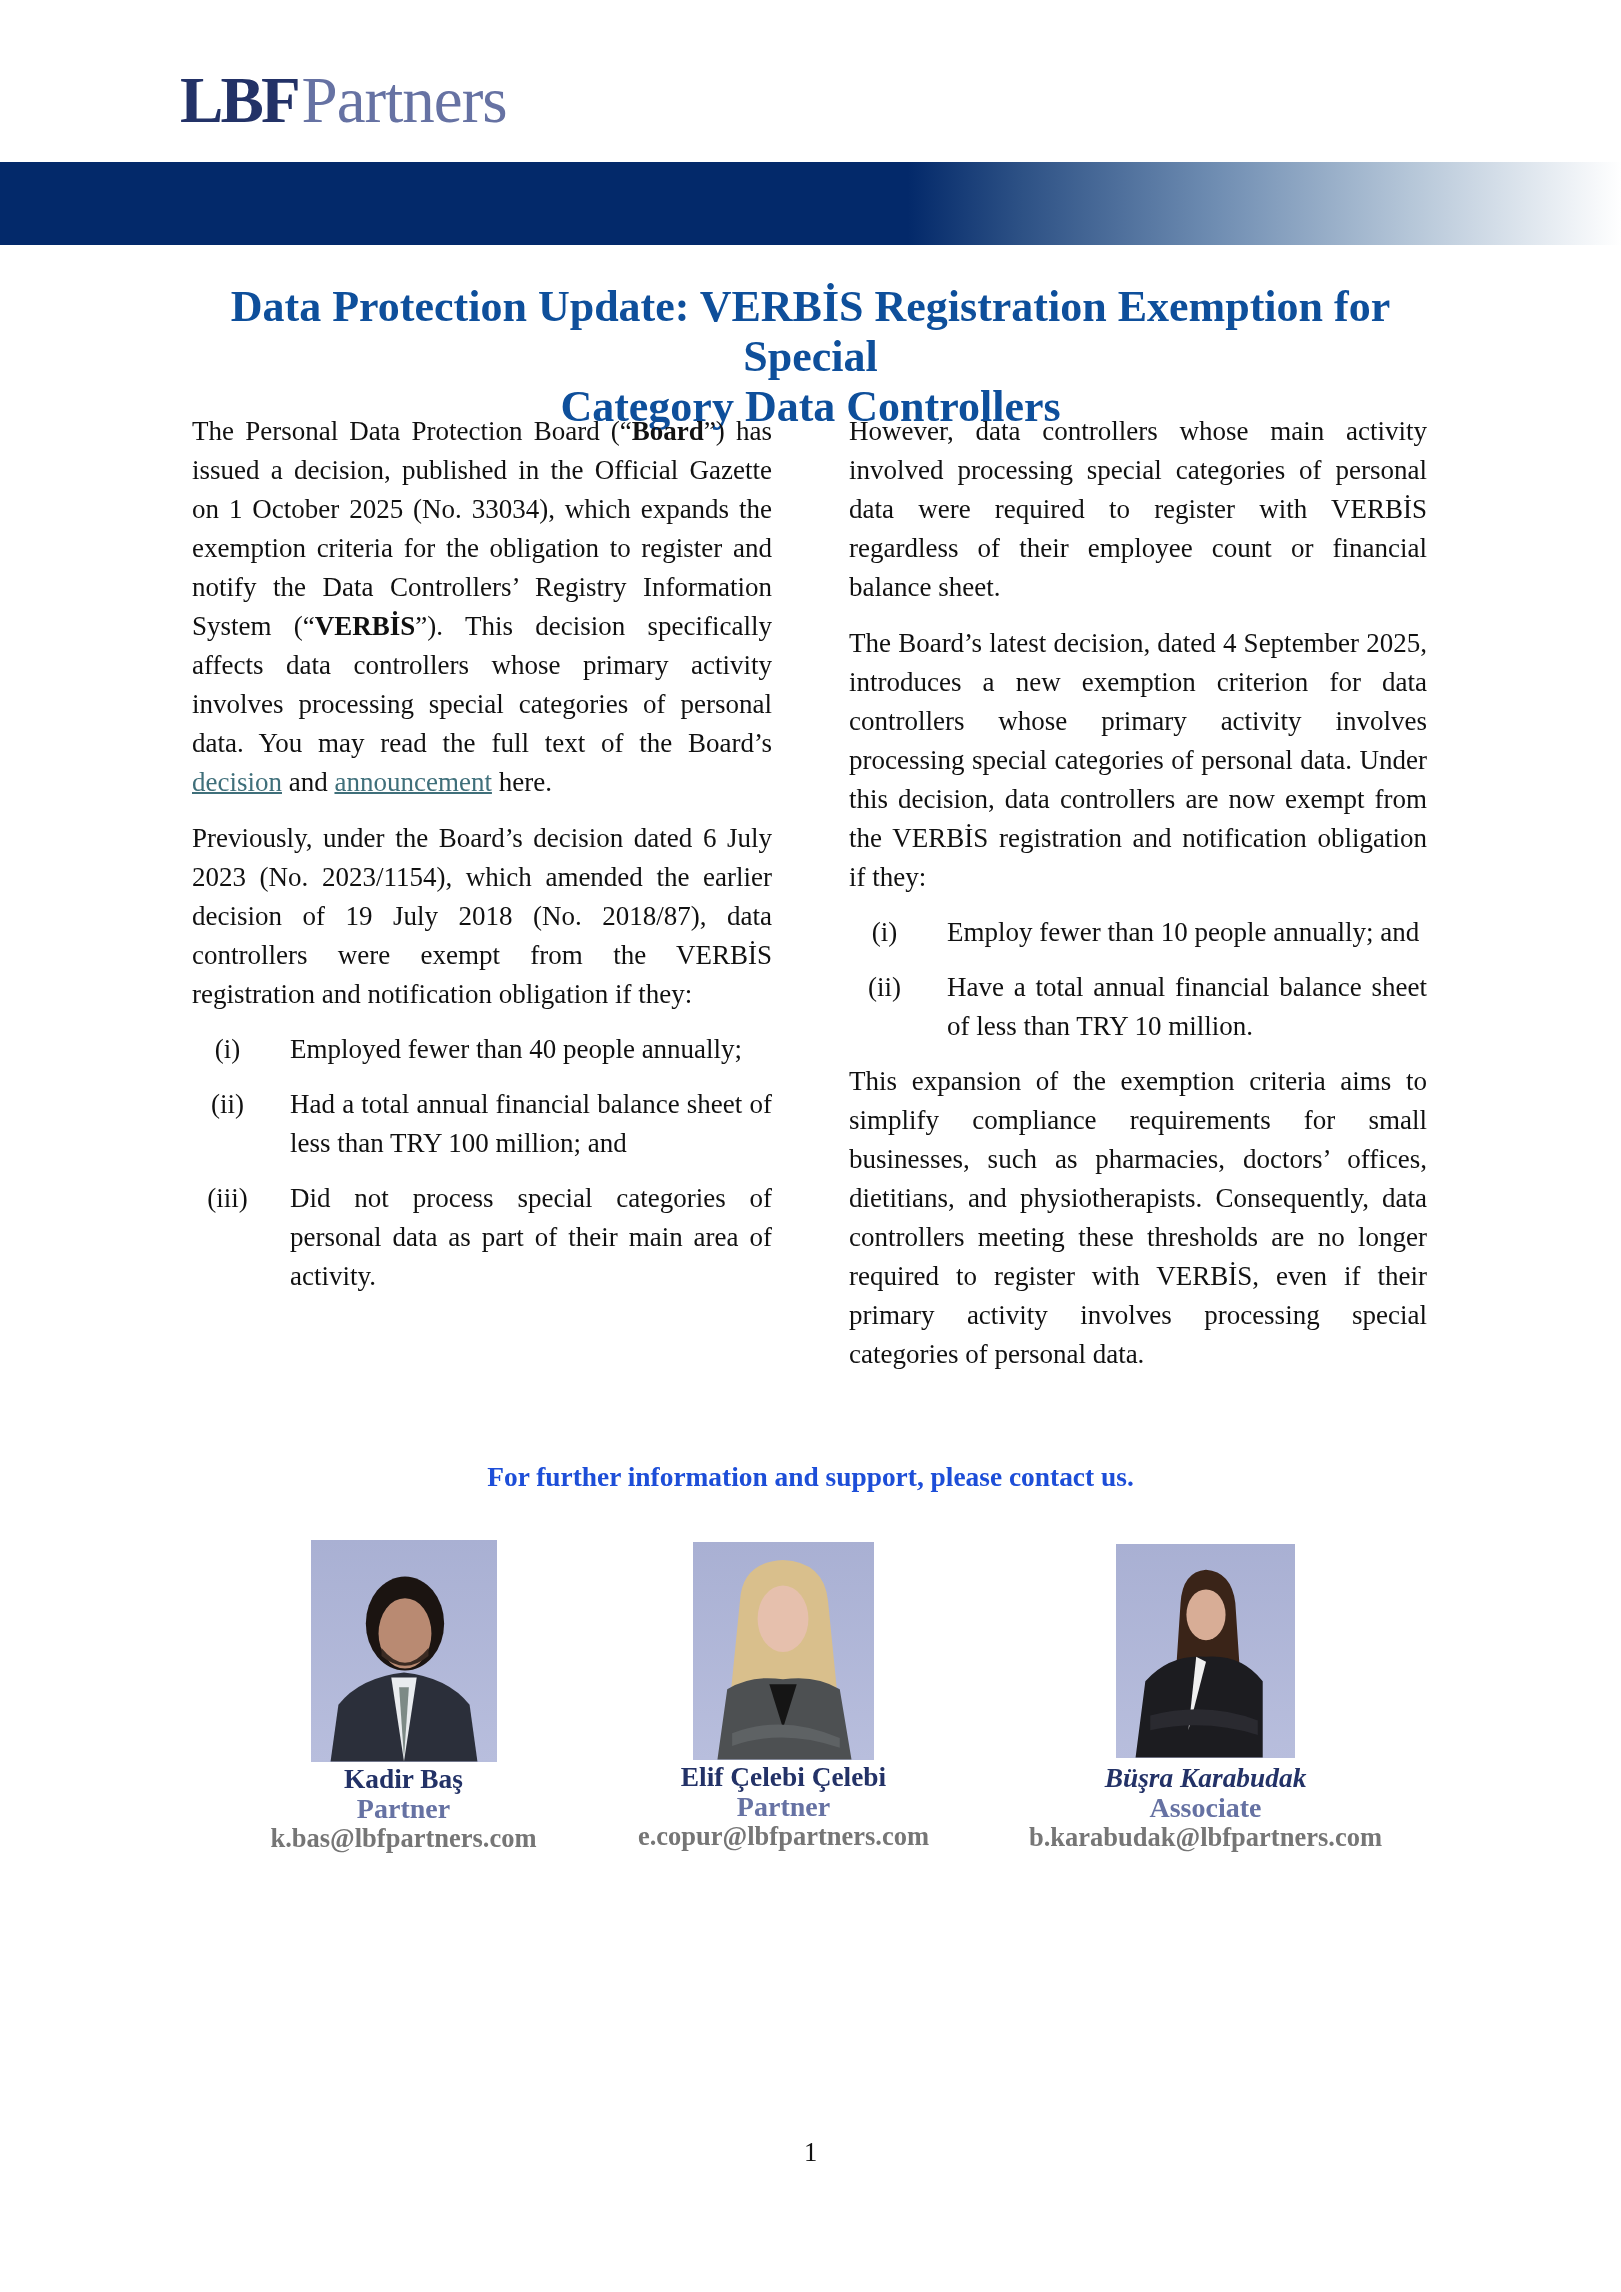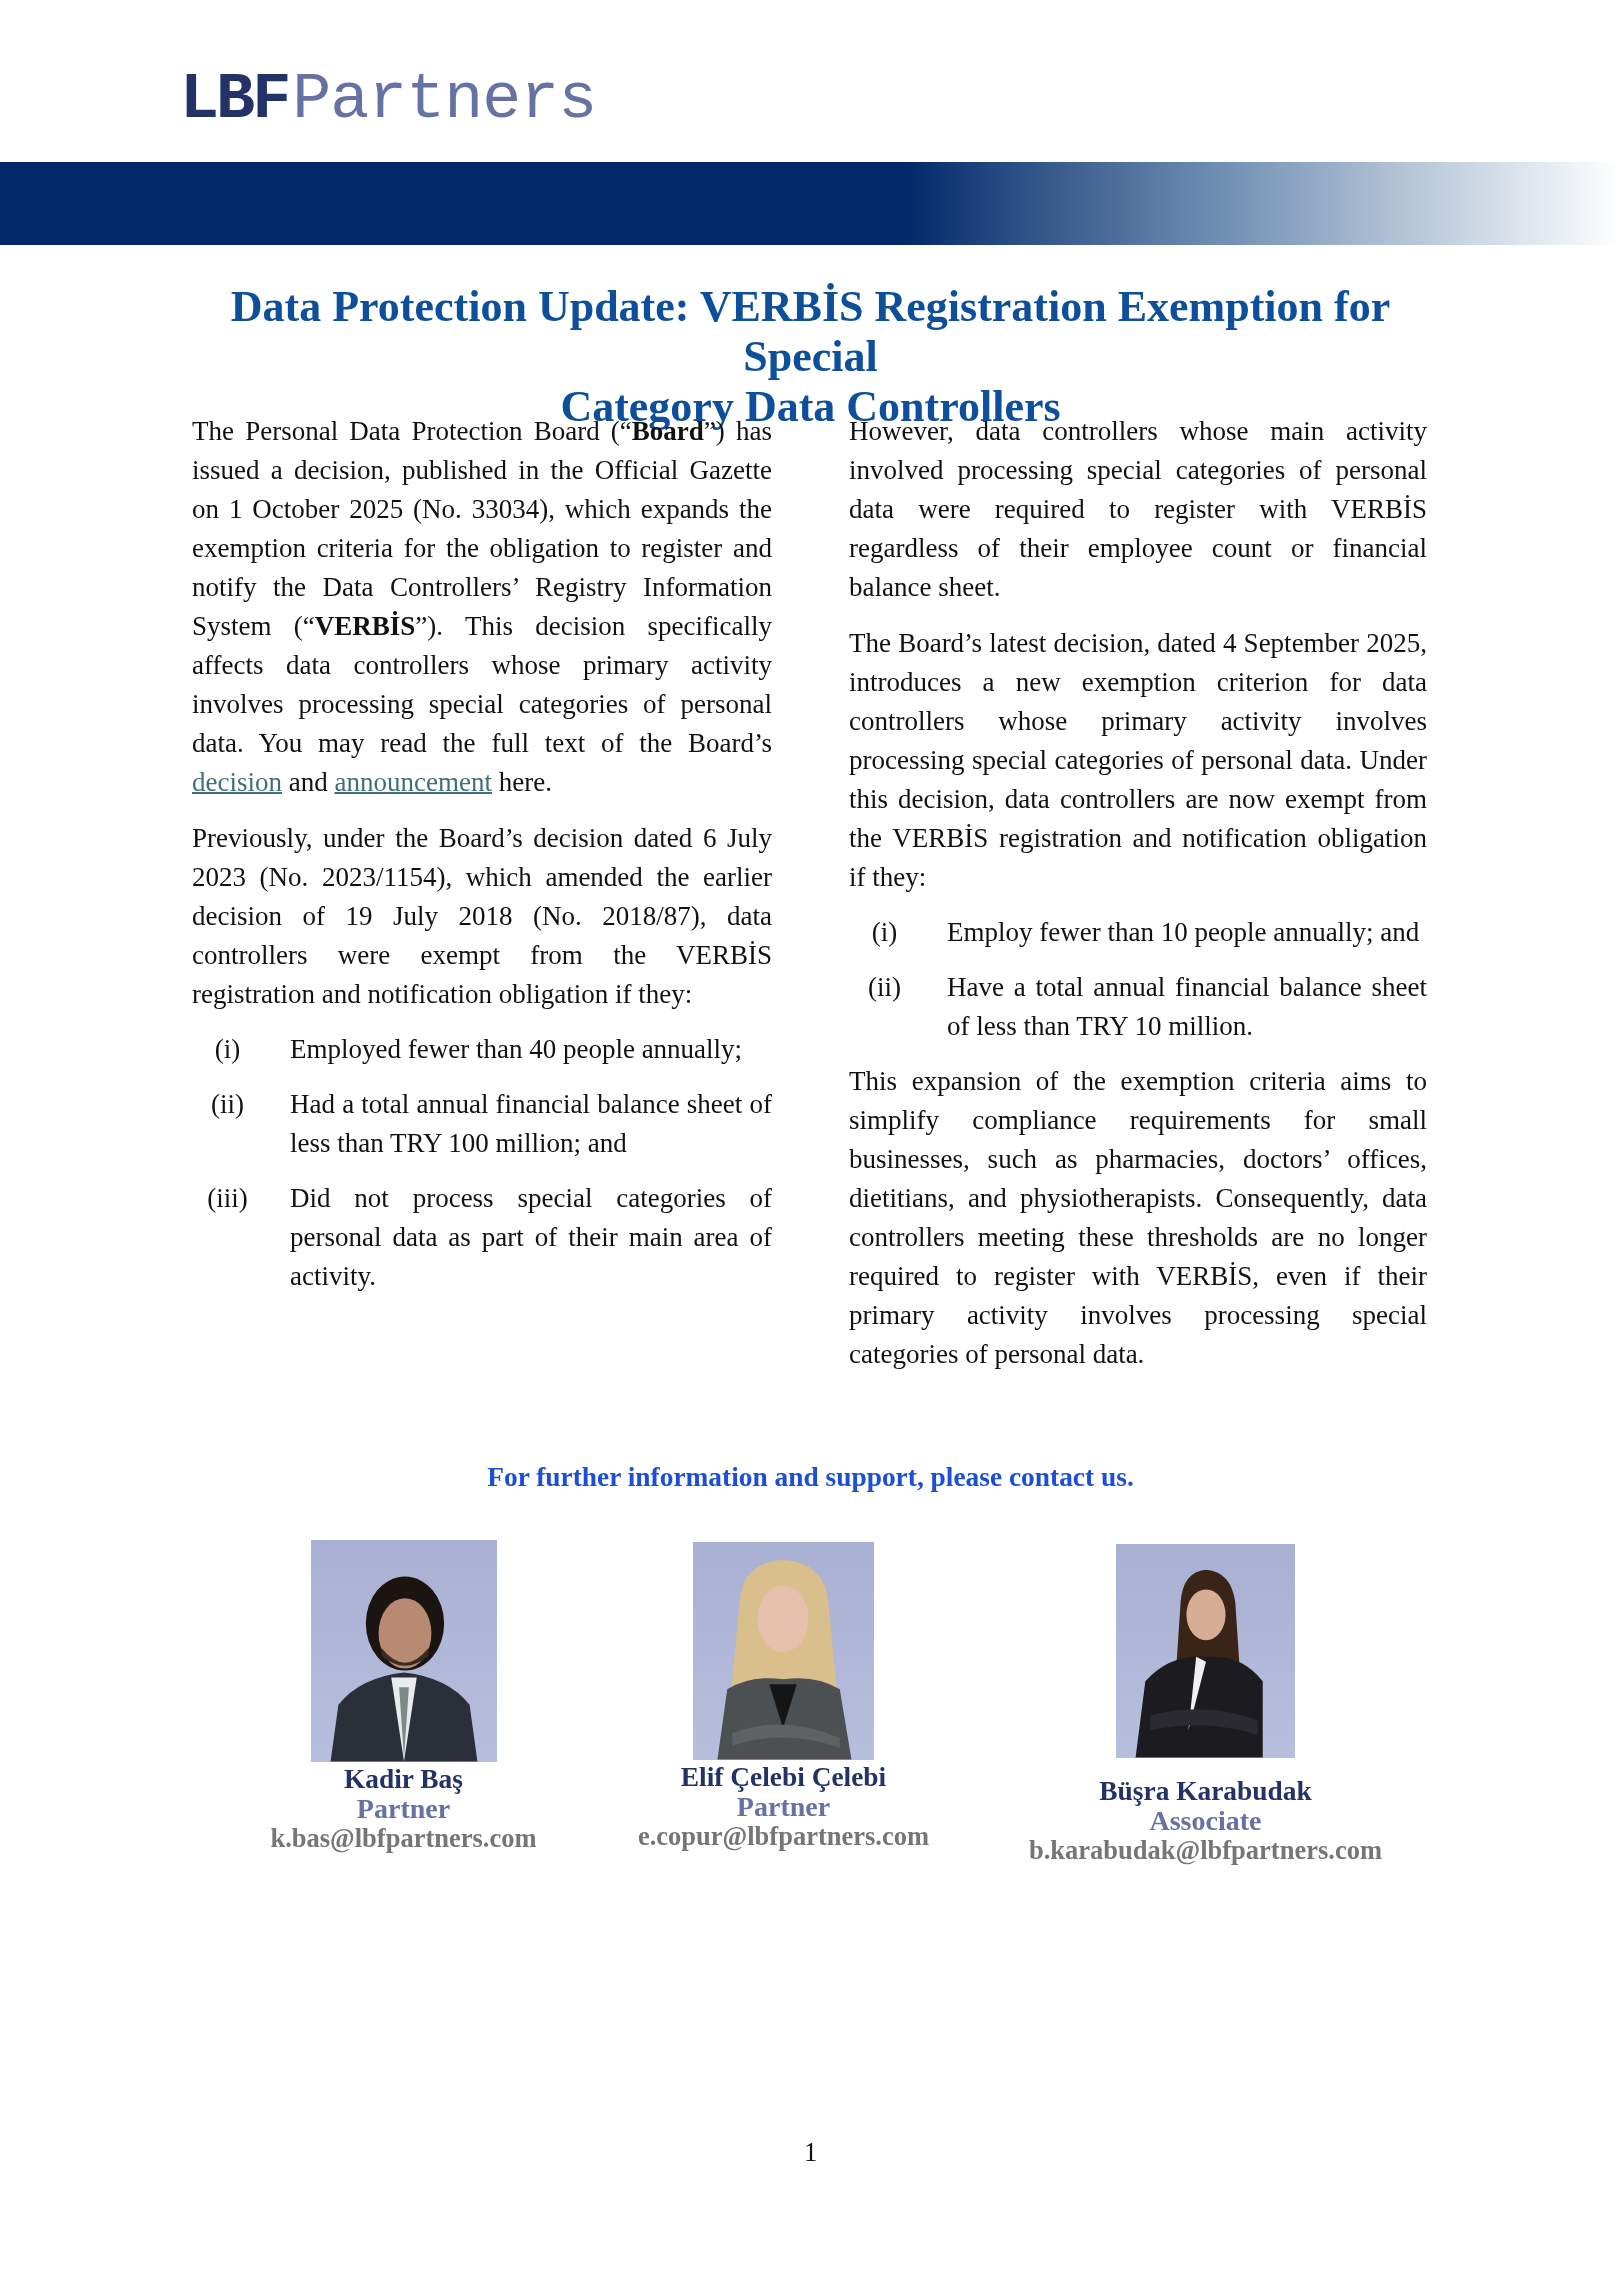--- a/index.html
+++ b/index.html
@@ -1,18 +1,18 @@
 <!DOCTYPE html>
 <html><head>
 <meta charset="utf-8">
 <style>
   html, body { margin: 0; padding: 0; background: #ffffff; }
   body { width: 1621px; height: 2293px; position: relative; overflow: hidden;
          font-family: "Liberation Serif", "DejaVu Serif", serif; color: #111; }
-  .logo { position: absolute; left: 180px; top: 65px; font-family: Liberation Mono, monospace;
+  .logo { position: absolute; left: 180px; top: 65px; font-family: Liberation Serif, serif;
           font-size: 65px; line-height: 71px; letter-spacing: -1px; white-space: nowrap; }
   .logo .lbf { font-weight: 700; color: #233267; letter-spacing: -2.9px; }
   .logo .partners { color: #6672a3; font-weight: 400; margin-left: 3.9px; }
   .banner { position: absolute; left: 0; top: 162px; width: 1621px; height: 83px;
             background: linear-gradient(to right, #03296a 0%, #03296a 56%, #2d5185 63%, #6f8db2 75%, #b5c6d8 87%, #ffffff 100%); }
   .title { position: absolute; left: 196px; width: 1229px; top: 282px; text-align: center;
            color: #0e4f9b; font-weight: 700; font-size: 44px; line-height: 50px; margin: 0; }
   .col { position: absolute; top: 412px; font-size: 27px; line-height: 39px; text-align: justify; }
   .col.left { left: 192px; width: 580px; }
   .col.right { left: 849px; width: 578px; }
@@ -102,19 +102,19 @@
 <div class="person" style="left:995px; top:1544px; width:421px;">
   <div class="photo" style="width:179px; height:214px;">
     <svg width="179" height="214" viewBox="0 0 183 218" style="position:absolute;left:0;top:0;">
       <path d="M66 60 Q68 28 92 26 Q118 28 122 60 L128 150 L60 150 Z" fill="#3a2418"></path>
       <ellipse cx="92" cy="72" rx="20" ry="26" fill="#d8ad96"></ellipse>
       <path d="M20 218 L30 140 Q55 112 92 115 Q128 112 150 140 L150 218 Z" fill="#1c1c20"></path>
       <path d="M82 115 L74 190 L92 120 Z" fill="#f0f0f0"></path>
       <path d="M35 175 Q92 160 145 180 L145 195 Q92 178 35 190 Z" fill="#2a2a30"></path>
     </svg>
   </div>
-  <div class="name" style="margin-top:18px;">Büşra Karabudak</div>
+  <div class="name" style="margin-top:5px;font-style:italic;">Büşra Karabudak</div>
   <div class="role">Associate</div>
   <div class="email">b.karabudak@lbfpartners.com</div>
 </div>
 
 <div class="page-num">1</div>
 
 
 </body></html>

